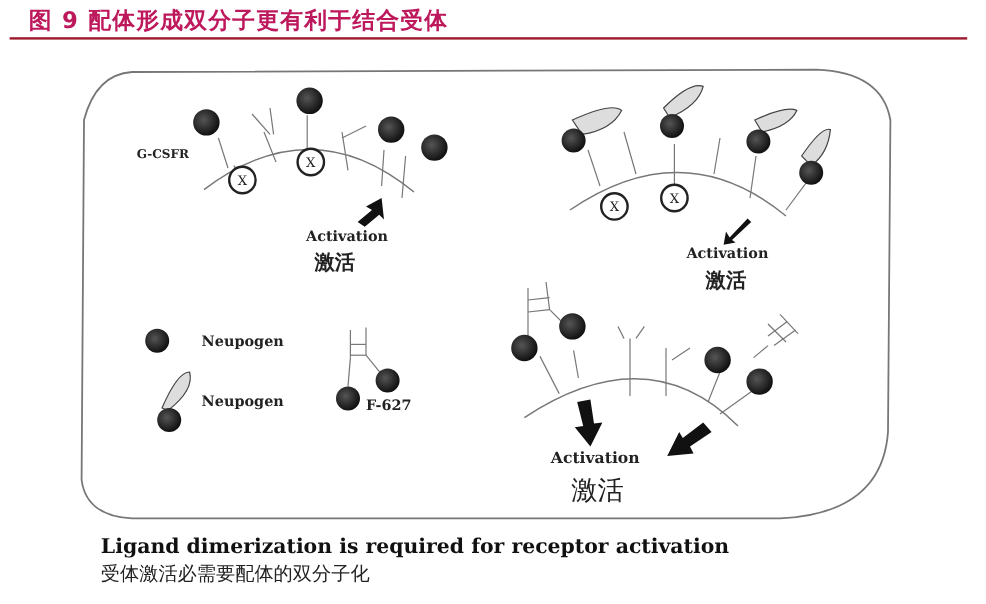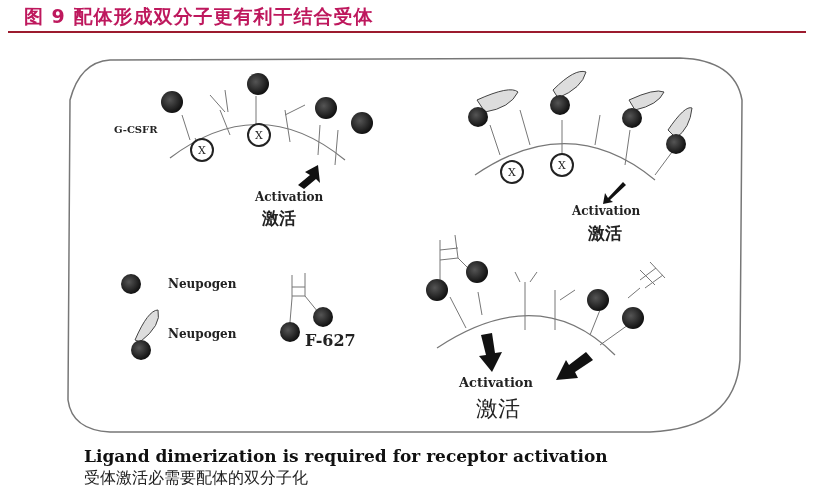--- a/index.html
+++ b/index.html
@@ -136,16 +136,16 @@
 <div class="lbl" style="left:262px; top:207px; font-size:17px; font-family:'DejaVu Sans', sans-serif;">激活</div>
 
 <div class="lbl" style="left:572px; top:204px; font-size:12px;">Activation</div>
 <div class="lbl" style="left:588px; top:222px; font-size:17px; font-family:'DejaVu Sans', sans-serif;">激活</div>
 
 <div class="lbl" style="left:459px; top:375px; font-size:13px;">Activation</div>
 <div class="lbl" style="left:476px; top:394px; font-size:22px; font-weight:normal; font-family:'DejaVu Sans', sans-serif;">激活</div>
 
 <div class="lbl" style="left:168px; top:277px; font-size:12px;">Neupogen</div>
 <div class="lbl" style="left:168px; top:327px; font-size:12px;">Neupogen</div>
-<div class="lbl" style="left:305px; top:331px; font-size:16px;">F-627</div>
+<div class="lbl" style="left:305px; top:331px; font-size:12px;">F-627</div>
 
 <div class="caption-en">Ligand dimerization is required for receptor activation</div>
 <div class="caption-zh">受体激活必需要配体的双分子化</div>
 
 </body></html>

